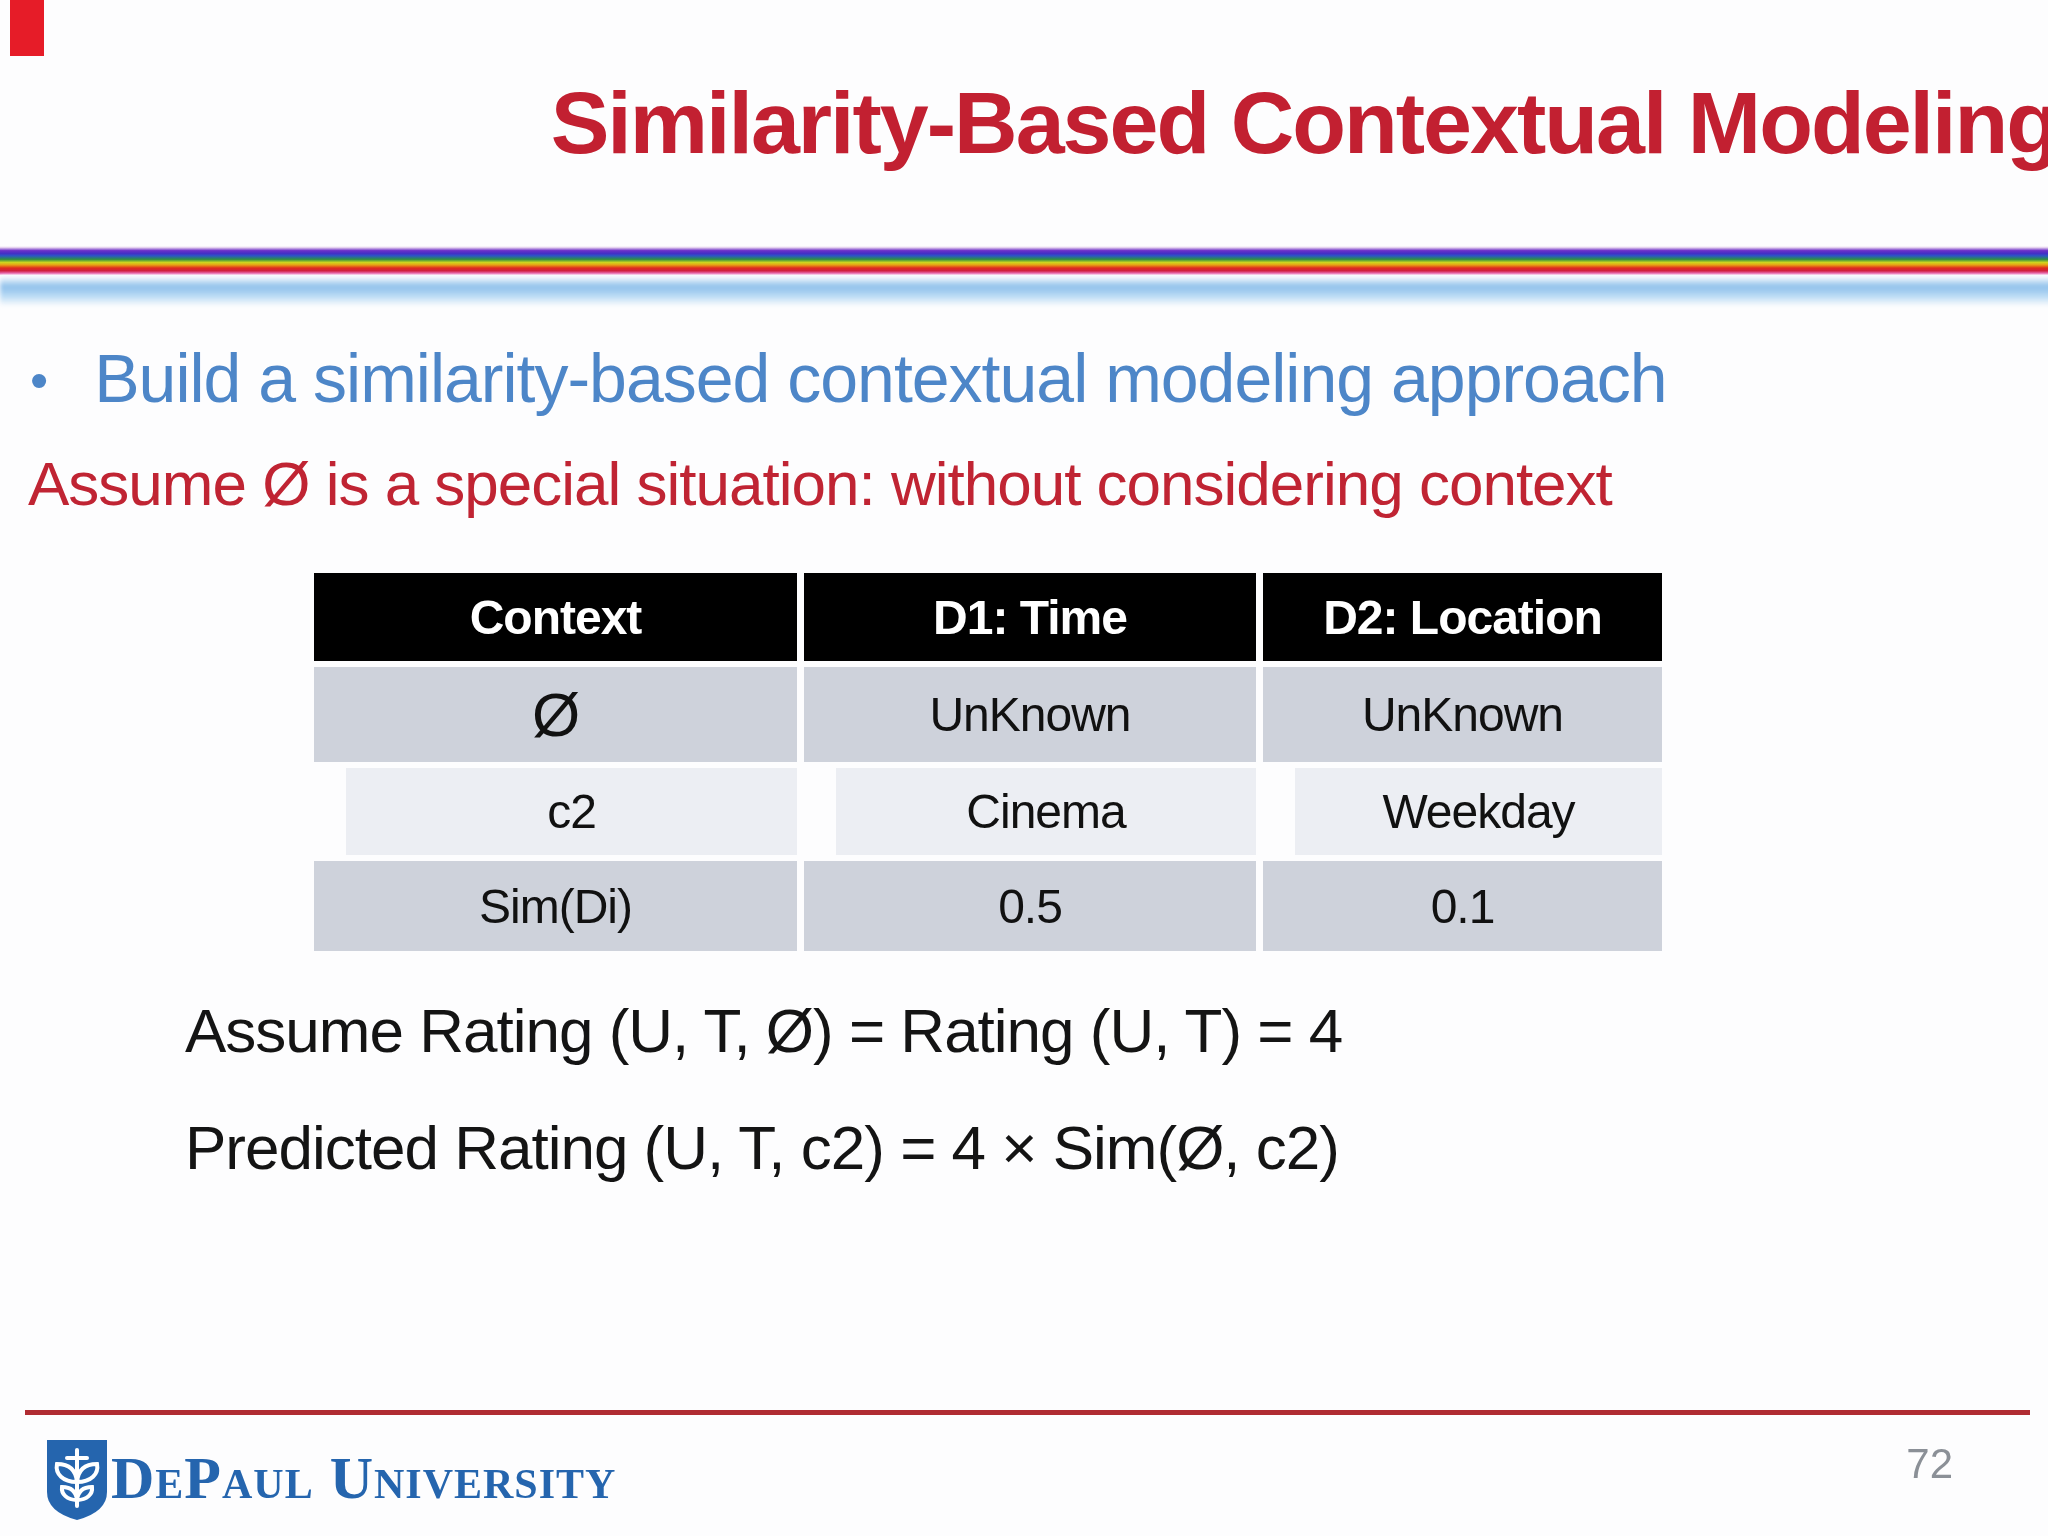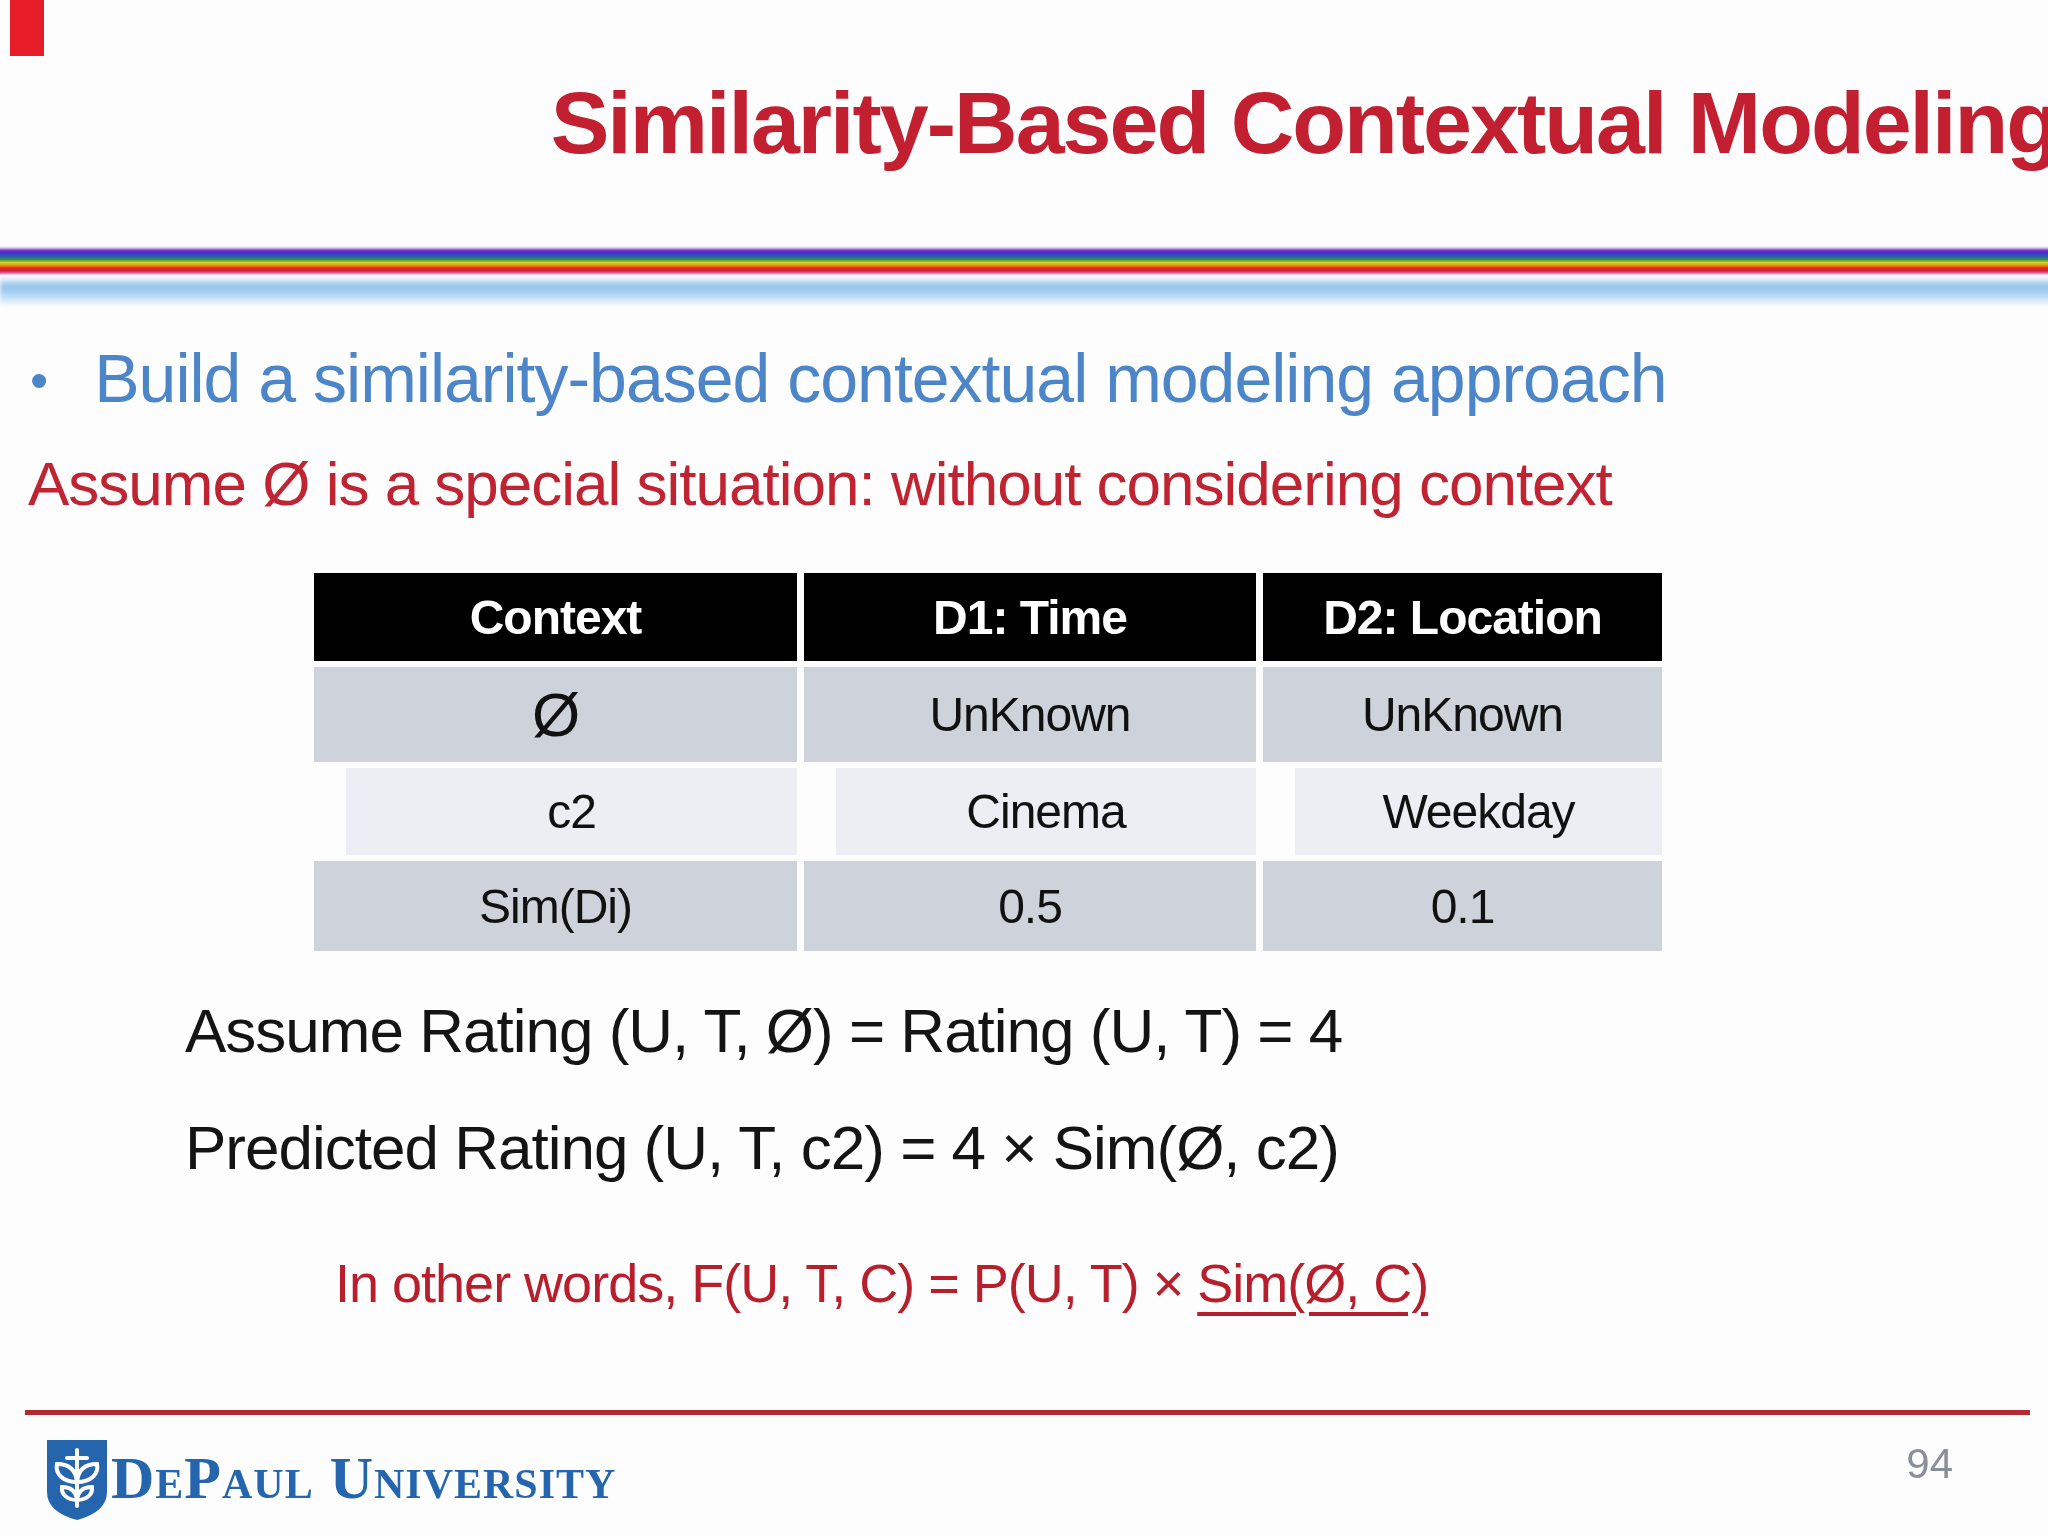--- a/index.html
+++ b/index.html
@@ -144,36 +144,35 @@
     <div class="cell light">Weekday</div>
 
     <div class="cell dark">Sim(Di)</div>
     <div class="cell dark">0.5</div>
     <div class="cell dark">0.1</div>
   </div>
 
   <div class="formula f1">Assume Rating (U, T, Ø) = Rating (U, T) = 4</div>
   <div class="formula f2">Predicted Rating (U, T, c2) = 4 × Sim(Ø, c2)</div>
 
-  <div class="conclusion"><span>In other words, F(U, T, C) = P(U, T) × </span><span class="u">Sim(Ø, C)</span></div>
 
   <div class="footer-line"></div>
 
   <div class="logo">
     <span>
       <svg width="68" height="84" viewBox="0 0 68 84" xmlns="http://www.w3.org/2000/svg">
         <path d="M4 2 H64 V54 Q64 74 34 82 Q4 74 4 54 Z" fill="#2565ae"></path>
         <g stroke="#ffffff" stroke-width="4" fill="none" stroke-linecap="round">
           <line x1="34" y1="12" x2="34" y2="68"></line>
           <line x1="24" y1="20" x2="44" y2="20"></line>
           <path d="M34 44 C20 44 12 36 14 26 C26 26 33 32 34 44 Z"></path>
           <path d="M34 44 C48 44 56 36 54 26 C42 26 35 32 34 44 Z"></path>
           <path d="M34 62 C24 62 18 56 19 49 C28 49 33 53 34 62 Z"></path>
           <path d="M34 62 C44 62 50 56 49 49 C40 49 35 53 34 62 Z"></path>
         </g>
       </svg>
     </span>
     <span class="logo-text">DePaul University</span>
   </div>
 
-  <div class="page-number">94</div>
+  <div class="page-number">72</div>
 
 </div>
 
 </body></html>

